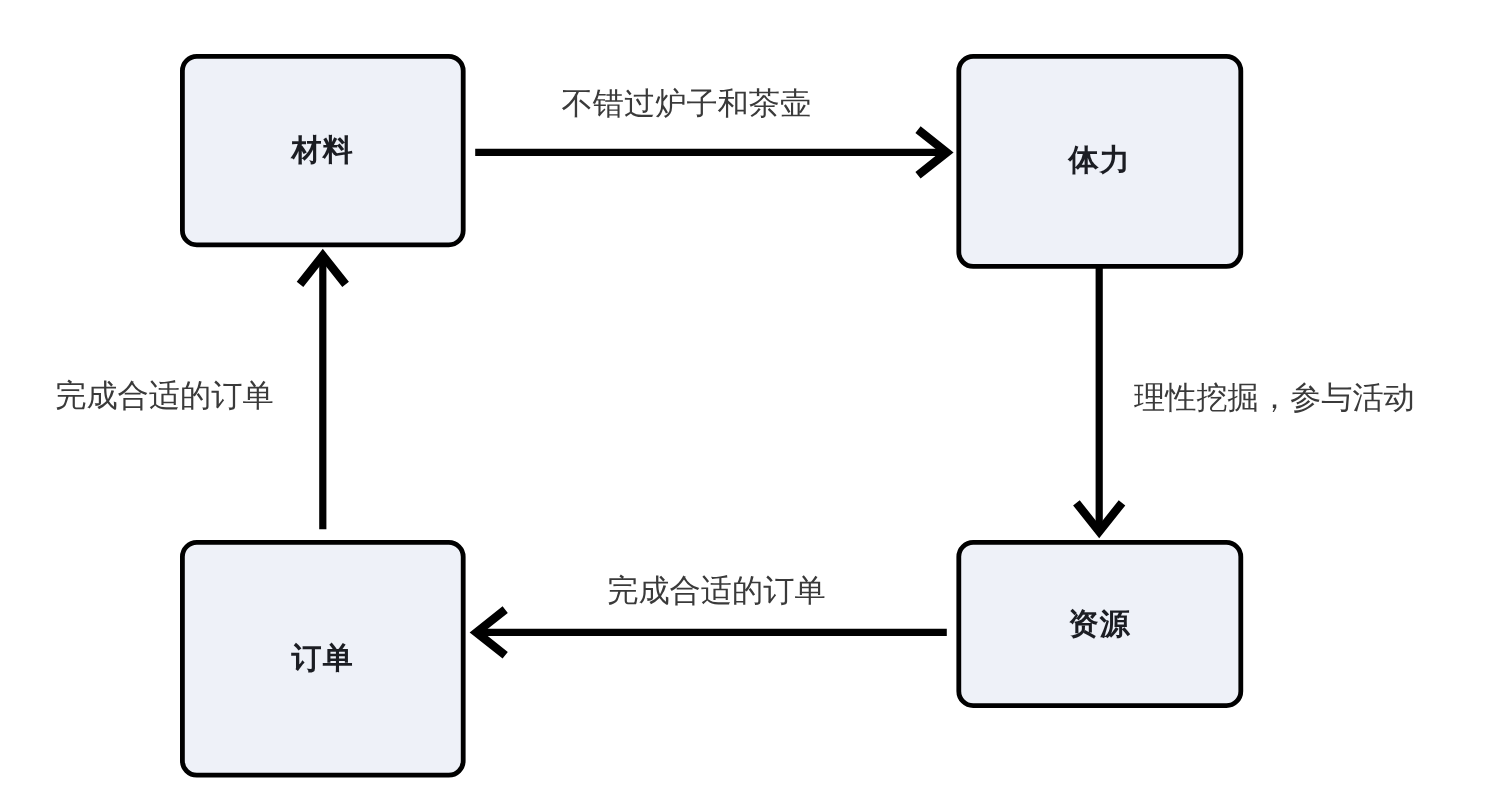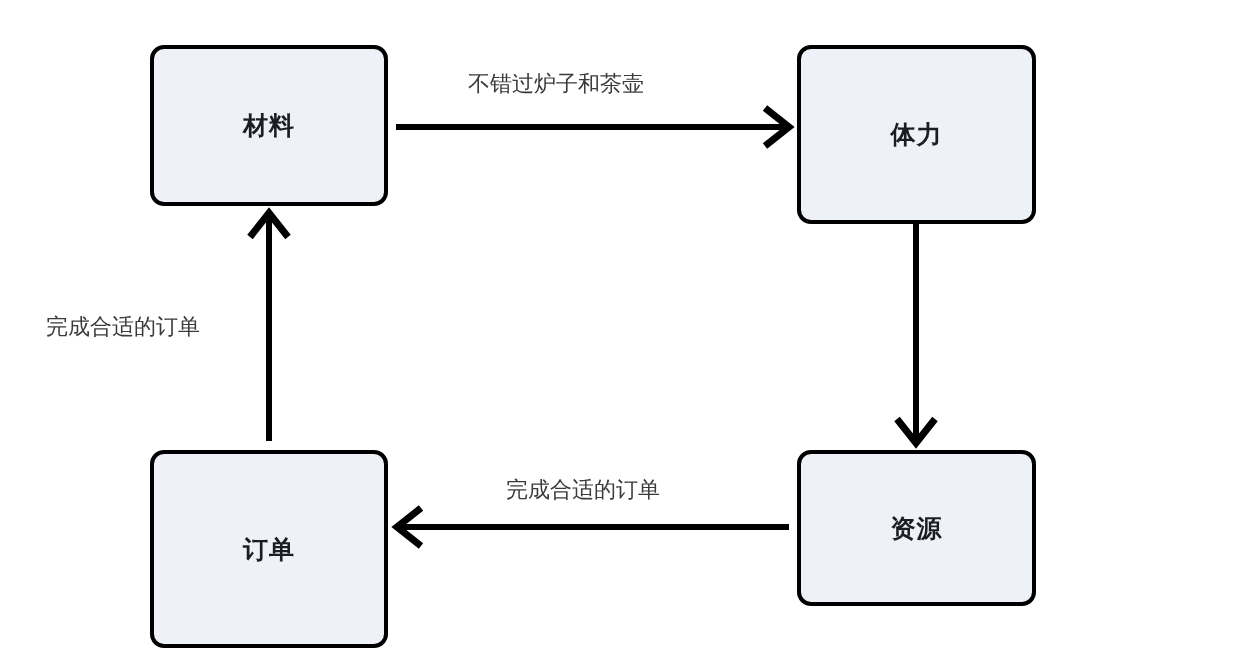--- a/index.html
+++ b/index.html
@@ -42,26 +42,26 @@
     font-size: 25px;
     font-weight: bold;
     color: #1b1d23;
     letter-spacing: 1px;
     line-height: 1;
     user-select: none;
     text-align: center;
   }
   #node-material { left: 150px; top: 45px;  width: 238px; height: 161px; }
   #node-stamina  { left: 797px; top: 45px;  width: 239px; height: 179px; }
-  #node-resource { left: 797px; top: 450px; width: 239px; height: 156px; }
+  #node-resource { left: 797px; top: 450px; width: 239px; height: 140px; }
   #node-order    { left: 150px; top: 450px; width: 238px; height: 198px; }
 
   .edge-label {
     position: absolute;
-    font-size: 22px;
+    font-size: 26px;
     color: #3a3a3a;
     white-space: nowrap;
     line-height: 1;
     user-select: none;
   }
   #label-top    { left: 468px; top: 73px;  }
   #label-right  { left: 945px; top: 318px; }
   #label-bottom { left: 506px; top: 479px; }
   #label-left   { left: 46px;  top: 316px; }
 </style>
@@ -104,18 +104,19 @@
   <div class="node" id="node-resource">
     <span class="node-label">资源</span>
   </div>
 
   <div class="node" id="node-order">
     <span class="node-label">订单</span>
   </div>
 
   <div class="edge-label" id="label-top">不错过炉子和茶壶</div>
 
+  <div class="edge-label" id="label-right">理性挖掘，参与活动</div>
 
   <div class="edge-label" id="label-bottom">完成合适的订单</div>
 
   <div class="edge-label" id="label-left">完成合适的订单</div>
 
 </div>
 
 </body></html>

